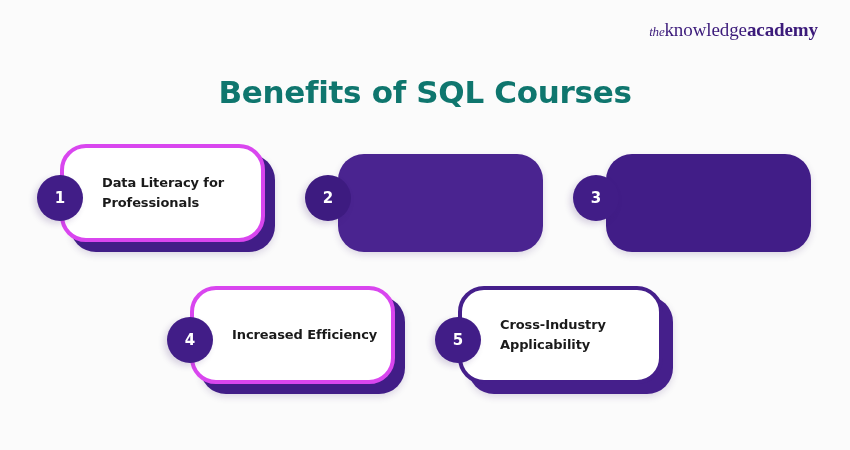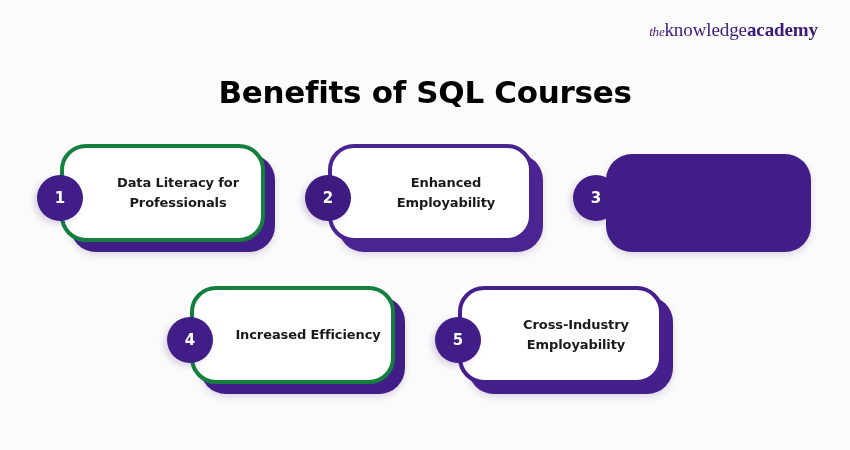--- a/index.html
+++ b/index.html
@@ -43,21 +43,21 @@
 
   
   #page-title {
     position: absolute;
     top: 74px;
     left: 0;
     width: 850px;
     text-align: center;
     font-size: 31px;
     font-weight: 700;
-    color: #000000;
+    color: #0f766e;
     letter-spacing: -0.3px;
     font-family: "DejaVu Sans", sans-serif;
   }
 
   
   .card {
     position: absolute;
     width: 215px;
     height: 108px;
   }
@@ -73,24 +73,23 @@
     box-shadow: 0 3px 7px rgba(60, 30, 110, 0.16);
   }
   
   .card-face {
     position: absolute;
     left: 0;
     top: 0;
     width: 205px;
     height: 98px;
     background: #ffffff;
-    border: 4px solid #15803d;
+    border: 4px solid #d946ef;
     border-radius: 26px;
     box-sizing: border-box;
-    text-align: center;
   }
   .card-label {
     position: absolute;
     left: 38px;
     top: 50%;
     transform: translateY(-50%);
     width: 152px;
     font-size: 13px;
     font-weight: 700;
     line-height: 1.55;
@@ -144,38 +143,35 @@
 <div class="card" id="card-1">
   <div class="card-base"></div>
   <div class="card-face">
     <div class="card-label">Data Literacy for Professionals</div>
   </div>
   <div class="card-badge">1</div>
 </div>
 
 <div class="card" id="card-2">
   <div class="card-base"></div>
-  <div class="card-face">
-    <div class="card-label">Enhanced Employability</div>
-  </div>
   <div class="card-badge">2</div>
 </div>
 
 <div class="card" id="card-3">
   <div class="card-base"></div>
   <div class="card-badge">3</div>
 </div>
 
 <div class="card" id="card-4">
   <div class="card-base"></div>
   <div class="card-face">
     <div class="card-label">Increased Efficiency</div>
   </div>
   <div class="card-badge">4</div>
 </div>
 
 <div class="card" id="card-5">
   <div class="card-base"></div>
   <div class="card-face">
-    <div class="card-label">Cross-Industry Employability</div>
+    <div class="card-label">Cross-Industry Applicability</div>
   </div>
   <div class="card-badge">5</div>
 </div>
 
 </body></html>

